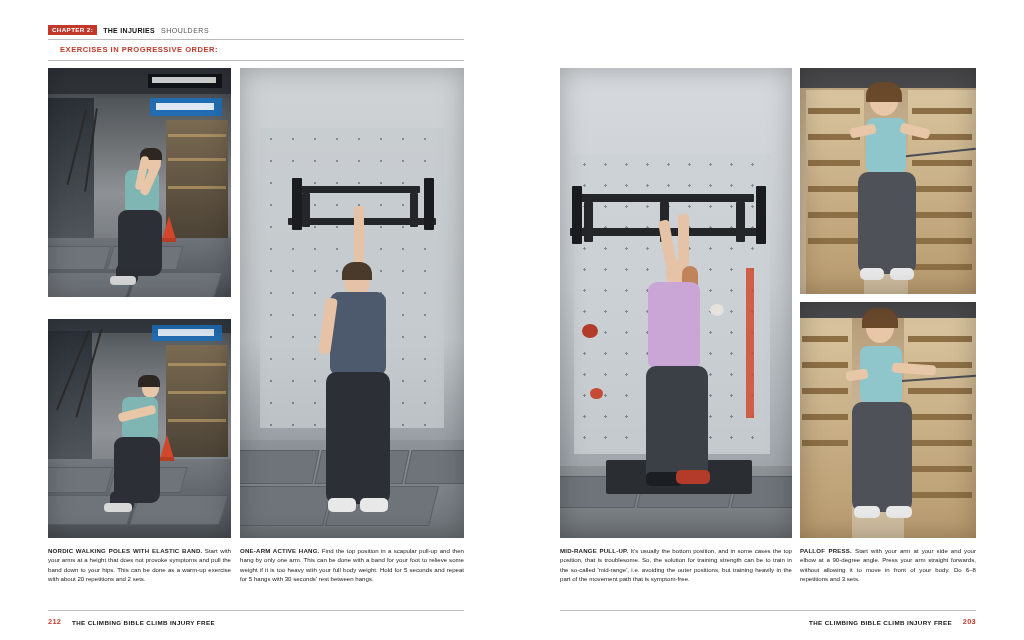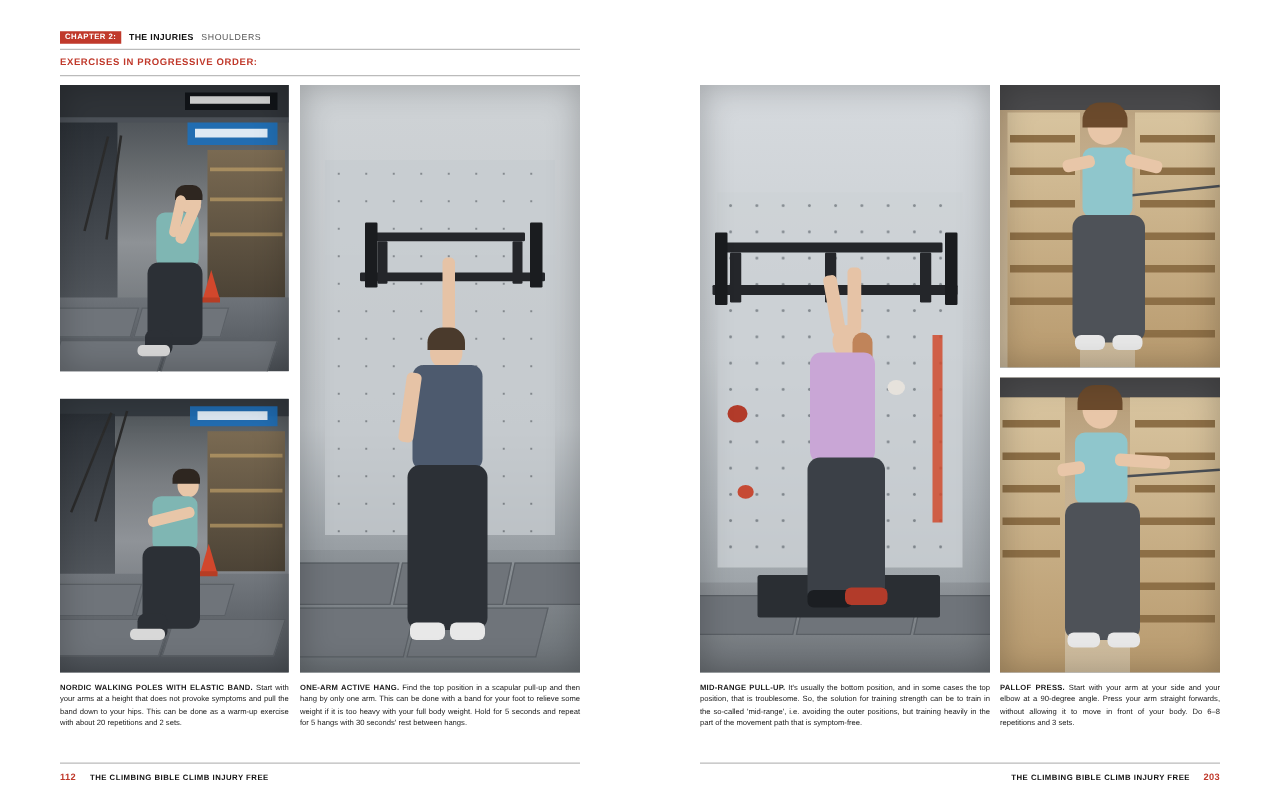--- a/index.html
+++ b/index.html
@@ -53,21 +53,21 @@
     text-transform: uppercase;
   }
   .hdr-rule {
     position: absolute;
     left: 48px; top: 39px;
     width: 416px; height: 1px;
     background: #bbbbbb;
   }
   .subhead {
     position: absolute;
-    left: 48px; top: 45px;
+    left: 60px; top: 45px;
     color: #c0392b;
     font-size: 7.6px;
     font-weight: bold;
     letter-spacing: 0.5px;
     text-transform: uppercase;
   }
   .subhead-rule {
     position: absolute;
     left: 48px; top: 60px;
     width: 416px; height: 1px;
@@ -267,21 +267,21 @@
       <b>Nordic walking poles with elastic band.</b>
       <span>Start with your arms at a height that does not provoke symptoms and pull the band down to your hips. This can be done as a warm-up exercise with about 20 repetitions and 2 sets.</span>
     </div>
 
     <div class="caption" style="left:240px; top:546px; width:224px;">
       <b>One-arm active hang.</b>
       <span>Find the top position in a scapular pull-up and then hang by only one arm. This can be done with a band for your foot to relieve some weight if it is too heavy with your full body weight. Hold for 5 seconds and repeat for 5 hangs with 30 seconds' rest between hangs.</span>
     </div>
 
     <div class="foot-rule" style="left:48px; width:416px;"></div>
-    <div class="folio" style="left:48px;">112</div>
+    <div class="folio" style="left:48px;">212</div>
     <div class="foot-title" style="left:72px;">The Climbing Bible  Climb Injury Free</div>
   </div>
 
   <div class="page">
 
     <div class="photo" style="left:48px; top:68px; width:232px; height:470px;">
       <div class="gym-wall" style="background:linear-gradient(180deg,#d6dade 0%,#c8cdd1 46%,#b0b6bb 70%,#8d9398 100%);"></div>
       <div class="layer" style="left:14px;top:86px;width:196px;height:300px;background:
         radial-gradient(circle, #737a80 1px, transparent 1.2px) 0 0/21px 21px, #cdd2d6;opacity:.8;"></div>
 

